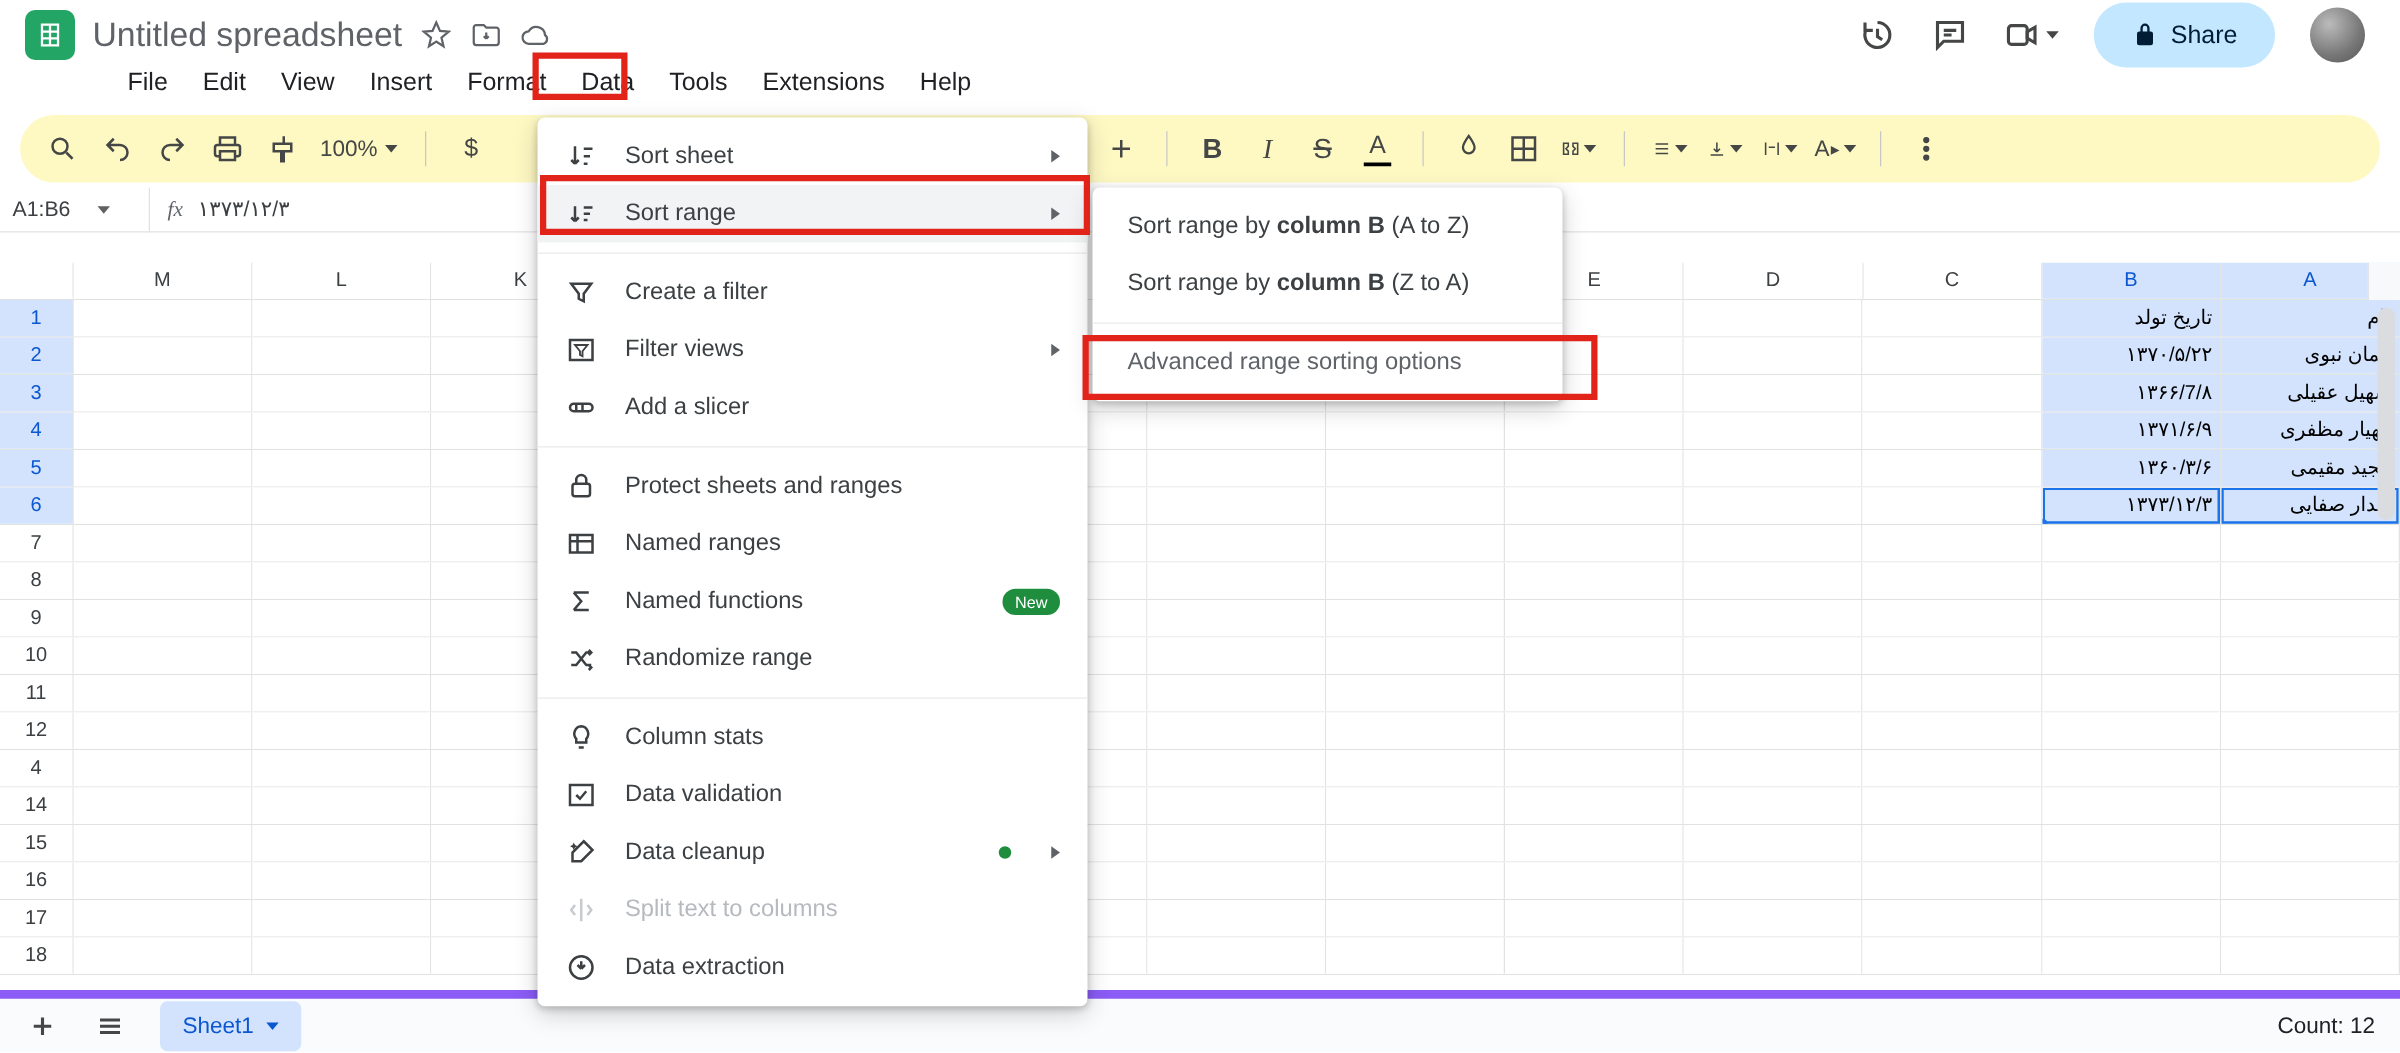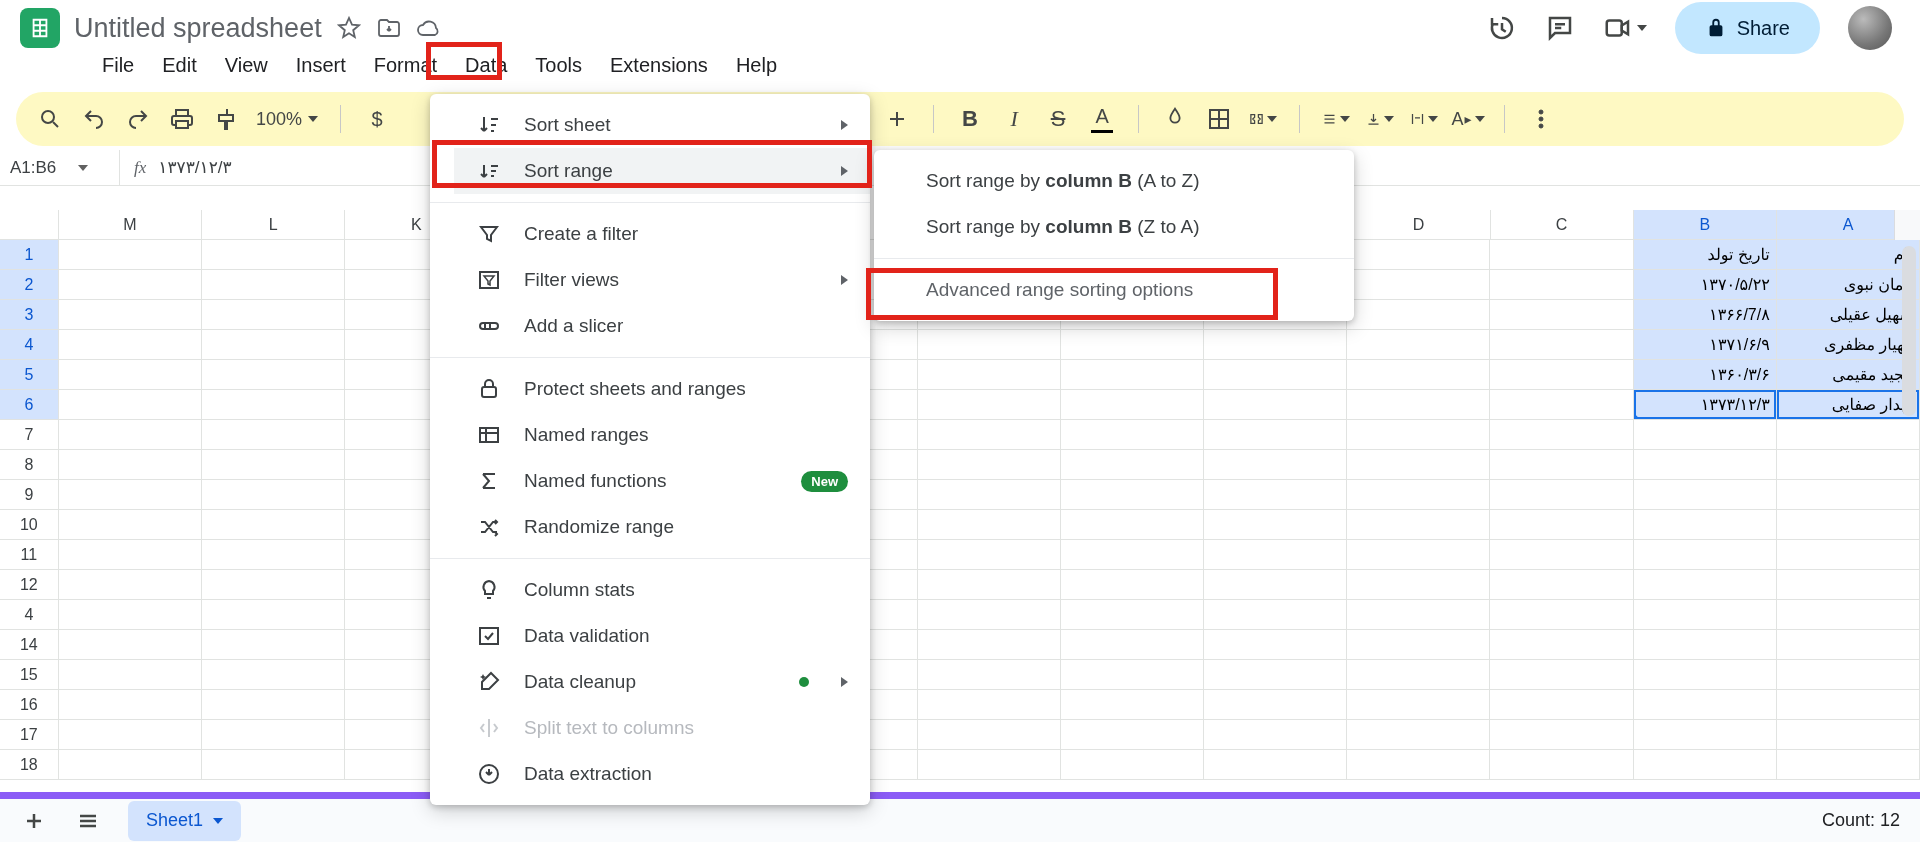--- a/index.html
+++ b/index.html
@@ -16,21 +16,21 @@
   .title-icon svg { width:24px; height:24px; fill:currentColor; }
   .header-right { display:flex; align-items:center; gap:28px; margin-left:auto; padding-right:8px;}
   .hr-icon { width:30px; height:30px; display:flex; align-items:center; justify-content:center; color:#444746; cursor:pointer; }
   .hr-icon svg { width:30px; height:30px; fill:currentColor; stroke:currentColor; }
   .meet-wrap { display:flex; align-items:center; gap:4px;}
   .share-btn { background:#c2e7ff; border:none; border-radius:40px; height:52px; padding:0 30px; display:flex; align-items:center; gap:10px; font-size:20px; font-weight:500; color:#001d35; cursor:pointer; }
   .share-btn svg { width:22px; height:22px; fill:#001d35; }
   .avatar { width:44px; height:44px; border-radius:50%; background: radial-gradient(circle at 35% 30%, #bbb 0%, #777 60%, #555 100%); cursor:pointer;}
 
   
-  .menubar { display:flex; align-items:flex-start; height:36px; padding-left:88px; gap:0; font-size:20px; color:#202124; }
+  .menubar { display:flex; align-items:center; height:36px; padding-left:88px; gap:0; font-size:20px; color:#202124; }
   .menu-item { padding: 6px 14px; cursor:pointer; border-radius:4px; }
 
   
   .toolbar-wrap { padding: 8px 16px 4px 16px; }
   .toolbar { background:#fef9c3; border-radius: 40px; height:54px; display:flex; align-items:center; padding:0 20px; gap:16px; position:relative;justify-content:center;}
   .t-icon { width:28px; height:28px; display:flex; align-items:center; justify-content:center; color:#444746; cursor:pointer; }
   .t-icon svg { width:24px; height:24px; fill:currentColor; stroke:currentColor; }
   .t-sep { width:1px; height:28px; background:#c7c7c7; margin:0 6px;}
   .zoom { display:flex; align-items:center; gap:6px; font-size:18px; color:#444746; cursor:pointer;}
   .tb-right-caret { margin-left:auto; width:34px; height:34px; display:flex; align-items:center; justify-content:center; color:#444746; cursor:pointer;}
@@ -59,31 +59,31 @@
   
   .sel-frame { box-shadow: inset 0 0 0 2px #1a73e8; position:relative;}
   .sel-frame::after { content:""; position:absolute; width:8px; height:8px; background:#1a73e8; border-radius:50%; left:-4px; bottom:-4px;}
   .scroll-corner { position:absolute; right:0; top:0; width:26px; height:30px; background:#f8f9fa; border-left:1px solid #dadce0;}
   .vscroll { position:absolute; right:4px; top:36px; width:14px; bottom:0; background:transparent; }
   .vscroll .thumb { background:#dadce0; border-radius:7px; width:14px; height:170px; }
 
   
   .dropdown { position:absolute; background:#fff; border-radius:6px; box-shadow: 0 2px 6px rgba(0,0,0,.2), 0 6px 20px rgba(0,0,0,.18); padding:8px 0; font-size:19px; color:#3c4043; z-index:100;}
   .dd-main { left:430px; top:94px; width:440px; }
-  .dd-item { display:flex; align-items:center; height:46px; padding:0 22px; gap:22px; cursor:pointer; position:relative;margin-left:24px;}
+  .dd-item { display:flex; align-items:center; height:46px; padding:0 22px; gap:22px; cursor:pointer; position:relative;}
   .dd-item .mi-icon { width:26px; height:26px; display:flex; align-items:center; justify-content:center; flex-shrink:0; color:#3c4043;}
   .dd-item .mi-icon svg { width:24px; height:24px; fill:currentColor;}
   .dd-item .arrow { margin-left:auto; color:#5f6368; font-size:14px;}
   .dd-item.disabled { color:#b6b9be;}
   .dd-item.disabled .mi-icon { color:#c7cace;}
   .dd-div { height:1px; background:#e8eaed; margin:8px 0;}
-  .dd-badge { margin-left:auto; background:#1e8e3e; color:#fff; font-size:13px; font-weight:700; padding:3px 10px; border-radius:12px;}
+  .dd-badge { margin-left:auto; background:#1e8e3e; color:#fff; font-size:13px; font-weight:400; padding:3px 10px; border-radius:12px;}
   .dd-dot { margin-left:auto; width:10px; height:10px; border-radius:50%; background:#1e8e3e;}
 
-  .dd-sub { left:874px; top:150px; width:480px; }
+  .dd-sub { left:874px; top:150px; width:376px; }
 
   
   .hl { position:absolute; border:5px solid #e2231a; z-index:400; pointer-events:none; }
   .hl-data { left:426px; top:42px; width:76px; height:38px; }
   .hl-sortrange { left:432px; top:140px; width:440px; height:48px; }
   .hl-adv { left:866px; top:268px; width:412px; height:52px; }
 
   
   .sheetbar { position:absolute; left:0; right:0; bottom:0; height:50px; background:#f9fbfd; border-top:7px solid #8b5cf6; display:flex; align-items:center; padding:0 20px; gap:26px;}
   .sb-icon { width:28px; height:28px; display:flex; align-items:center; justify-content:center; color:#444746; cursor:pointer;}

